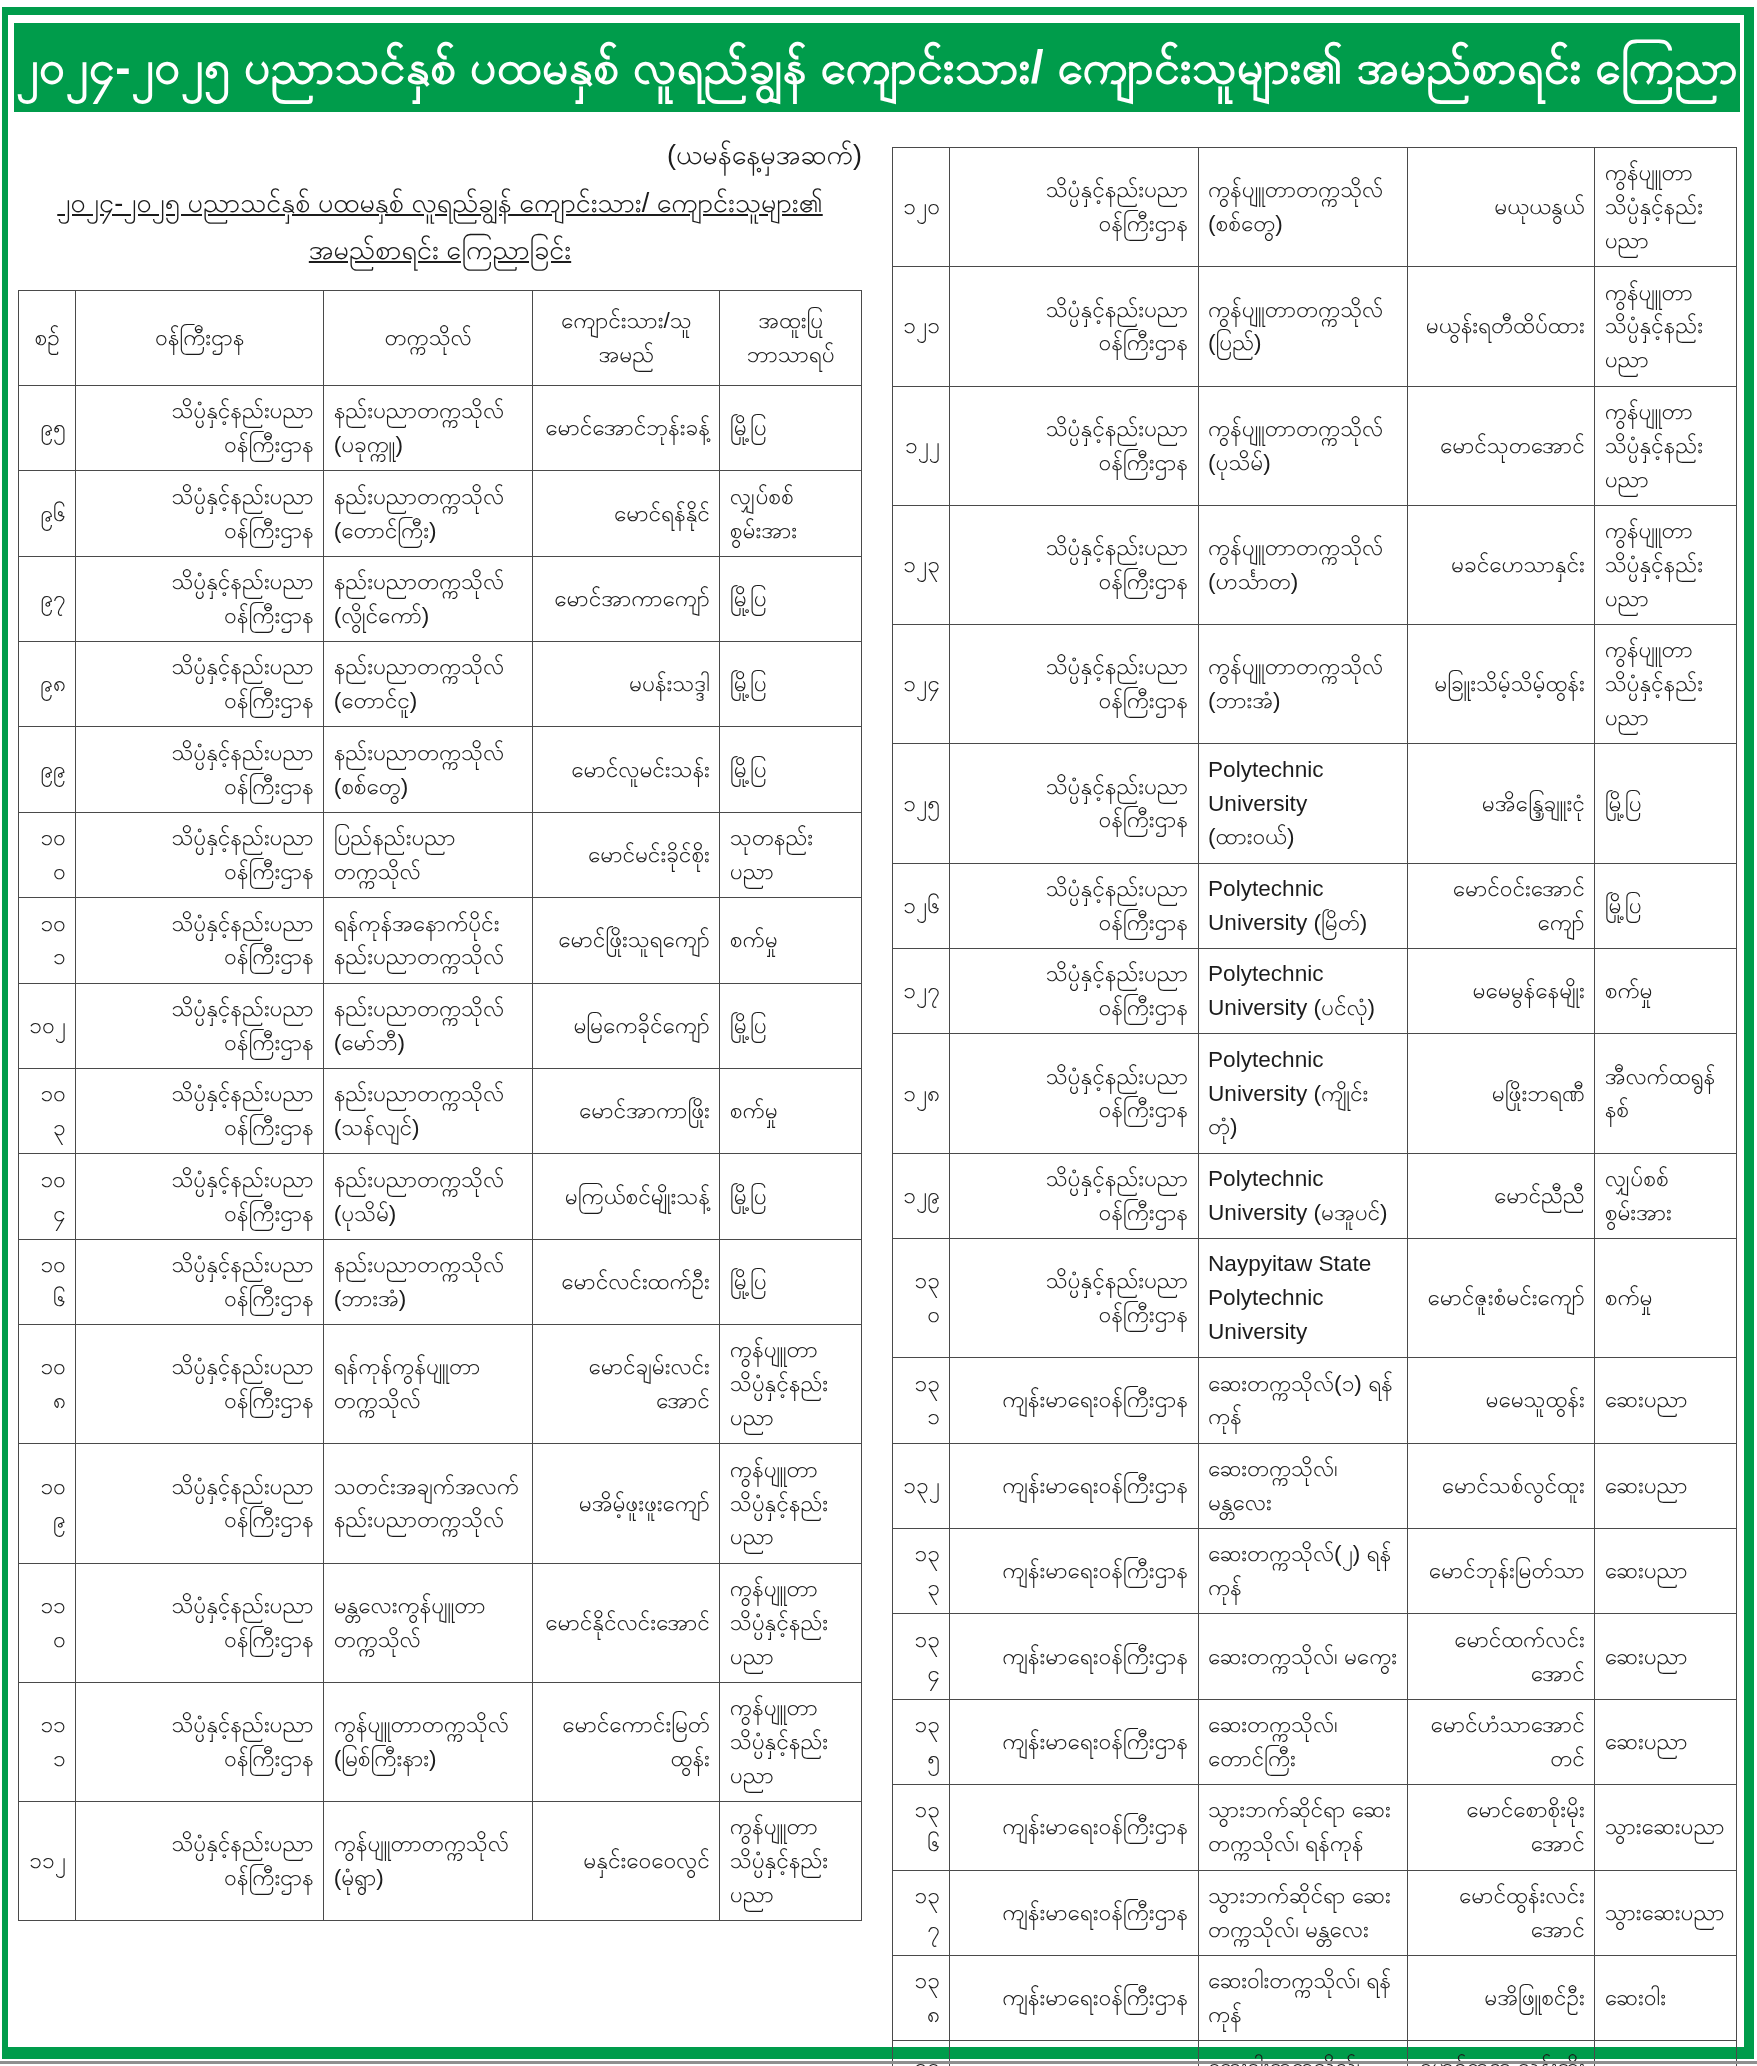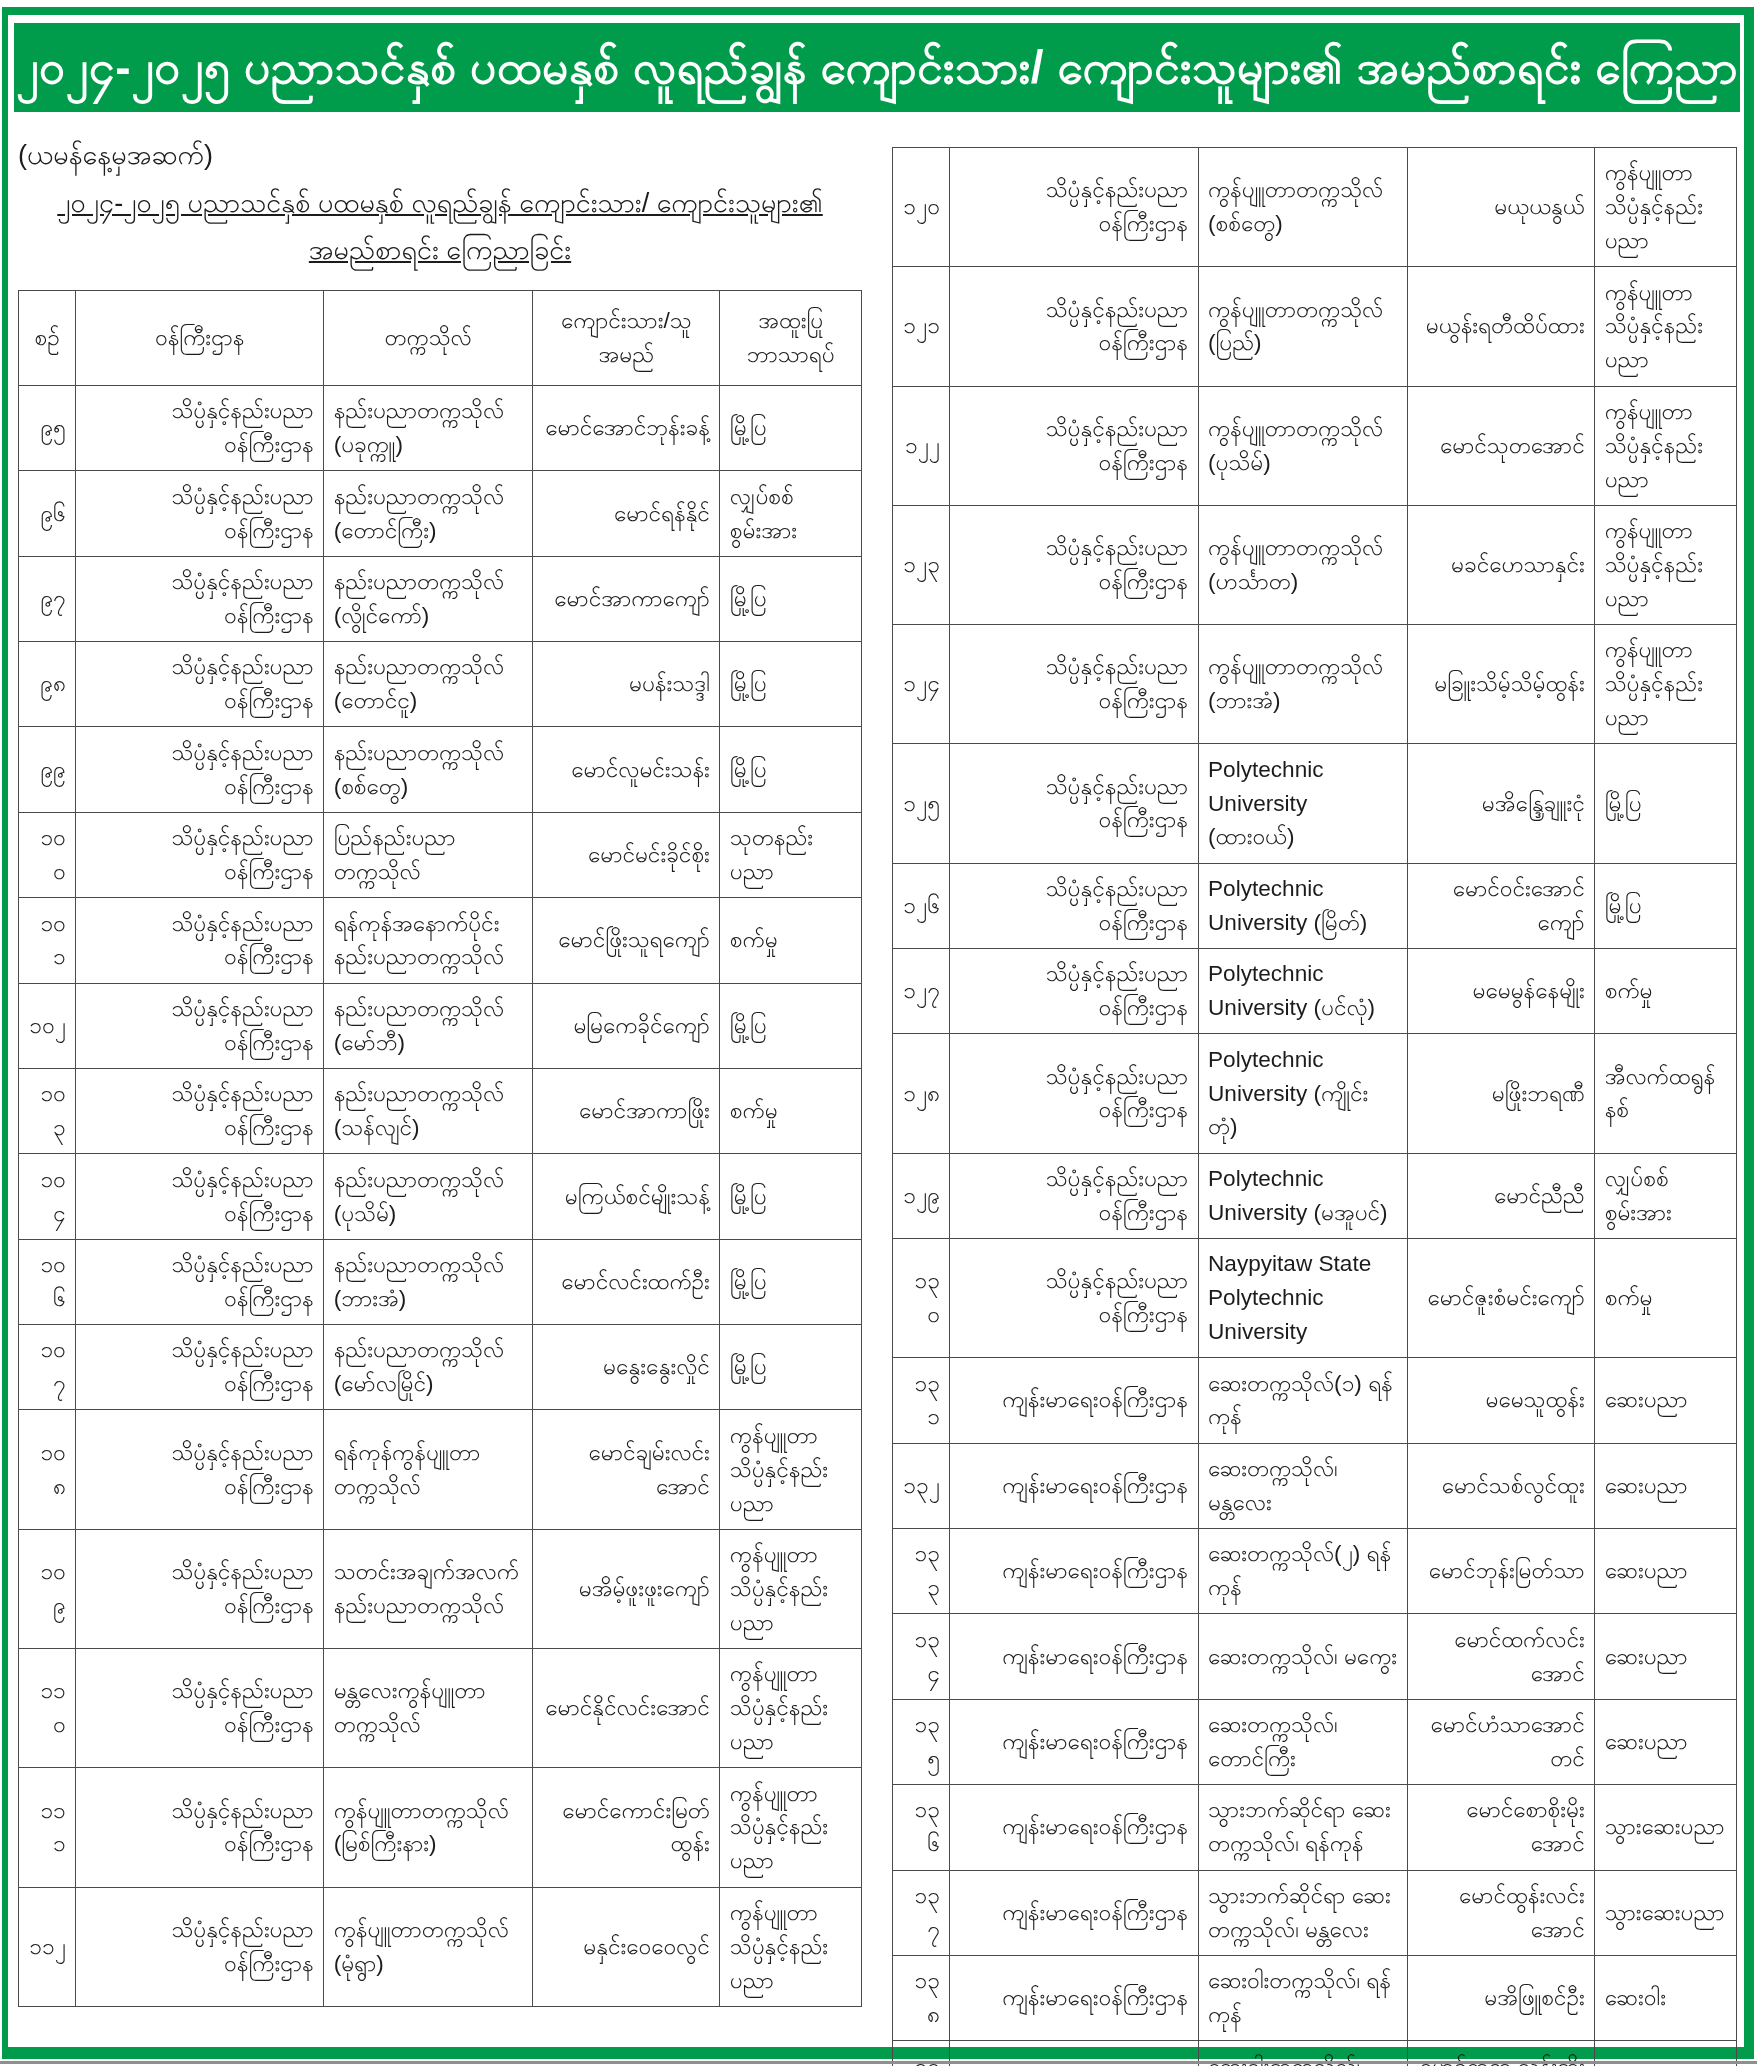--- a/index.html
+++ b/index.html
@@ -30,21 +30,21 @@
     color:#ffffff;font-weight:bold;font-size:46px;line-height:1.1;
     white-space:nowrap;letter-spacing:0.6px;
   }
   .content{
     position:absolute;top:114px;left:18px;right:20px;display:flex;gap:30px;
   }
   .col{flex:0 0 auto;}
   .col.left{width:844px;}
   .col.right{width:845px;padding-top:33px;}
   .continuation-note{
-    font-size:27px;margin:22.6px 0 3.6px 0;text-align:left;
+    font-size:27px;margin:22.6px 0 3.6px 0;text-align:right;
   }
   .subtitle{
     text-align:center;font-size:27px;line-height:1.75;margin:3.6px 0 15.5px 0;text-decoration:underline;
   }
   table.roster{
     width:100%;border-collapse:collapse;table-layout:fixed;
     border:1.8px solid var(--line);
   }
   table.roster th, table.roster td{
     border:1.5px solid var(--line);
@@ -174,27 +174,20 @@
     <td class="c-subj">မြို့ပြ</td>
   </tr>
           <tr>
     <td class="c-no">၁၀၆</td>
     <td class="c-min">သိပ္ပံနှင့်နည်းပညာဝန်ကြီးဌာန</td>
     <td class="c-uni">နည်းပညာတက္ကသိုလ် (ဘားအံ)</td>
     <td class="c-name">မောင်လင်းထက်ဦး</td>
     <td class="c-subj">မြို့ပြ</td>
   </tr>
           <tr>
-    <td class="c-no">၁၀၇</td>
-    <td class="c-min">သိပ္ပံနှင့်နည်းပညာဝန်ကြီးဌာန</td>
-    <td class="c-uni">နည်းပညာတက္ကသိုလ် (မော်လမြိုင်)</td>
-    <td class="c-name">မနွေးနွေးလှိုင်</td>
-    <td class="c-subj">မြို့ပြ</td>
-  </tr>
-          <tr>
     <td class="c-no">၁၀၈</td>
     <td class="c-min">သိပ္ပံနှင့်နည်းပညာဝန်ကြီးဌာန</td>
     <td class="c-uni">ရန်ကုန်ကွန်ပျူတာ တက္ကသိုလ်</td>
     <td class="c-name">မောင်ချမ်းလင်းအောင်</td>
     <td class="c-subj">ကွန်ပျူတာ သိပ္ပံနှင့်နည်းပညာ</td>
   </tr>
           <tr>
     <td class="c-no">၁၀၉</td>
     <td class="c-min">သိပ္ပံနှင့်နည်းပညာဝန်ကြီးဌာန</td>
     <td class="c-uni">သတင်းအချက်အလက် နည်းပညာတက္ကသိုလ်</td>

